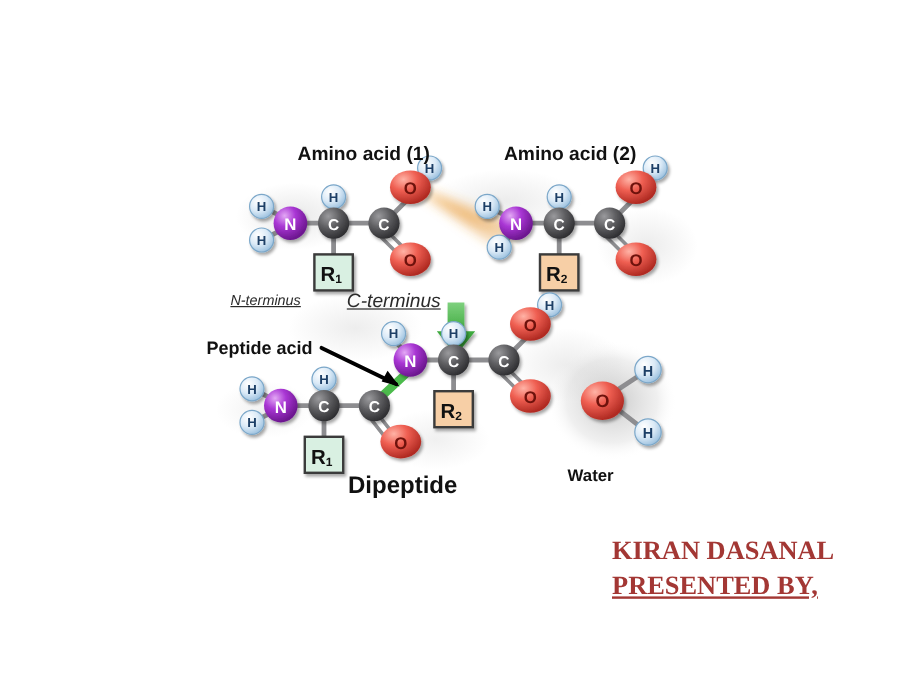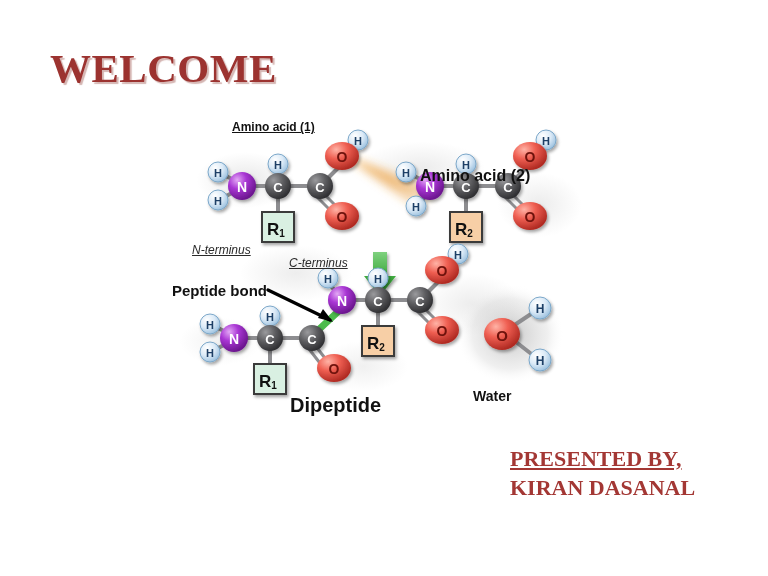--- a/index.html
+++ b/index.html
@@ -54,21 +54,20 @@
     font-weight:bold;color:#111;white-space:nowrap;
   }
   .dlabel.ital{font-style:italic;font-weight:normal;color:#2a2a2a;text-decoration:underline;}
   .atomtxt{font-family:"Liberation Sans",sans-serif;font-weight:bold;}
 </style>
 </head>
 <body>
 
 <div id="slide">
 
-  <div id="welcome">WELCOME</div>
 
   <div id="diagram">
     <div class="mottle"></div>
 
     <svg width="420" height="310" viewBox="0 0 420 310">
       <defs>
         <radialGradient id="gH" cx="35%" cy="30%" r="72%">
           <stop offset="0%" stop-color="#ffffff"></stop>
           <stop offset="55%" stop-color="#dbeaf7"></stop>
           <stop offset="100%" stop-color="#9fc3e0"></stop>
@@ -272,27 +271,27 @@
         <text x="272" y="219" font-size="14" fill="#6e120c">O</text>
         <text x="98" y="269" font-size="17" fill="#111">R<tspan font-size="10" dy="4">1</tspan></text>
         <text x="206" y="231" font-size="17" fill="#111">R<tspan font-size="10" dy="4">2</tspan></text>
 
         <text x="332" y="223" font-size="15" fill="#6e120c">O</text>
         <text x="370" y="197" font-size="12" fill="#1d3f66">H</text>
         <text x="370" y="249" font-size="12" fill="#1d3f66">H</text>
       </g>
     </svg>
 
-    <div class="dlabel" style="left:62px;top:8px;font-size:12px;text-decoration:underline;">Amino acid (1)</div>
-    <div class="dlabel" style="left:250px;top:8px;font-size:16px;margin-top:47px;">Amino acid (2)</div>
+    <div class="dlabel" style="left:78px;top:8px;font-size:16px;">Amino acid (1)</div>
+    <div class="dlabel" style="left:250px;top:8px;font-size:16px;">Amino acid (2)</div>
     <div class="dlabel ital" style="left:22px;top:131px;font-size:12px;">N-terminus</div>
-    <div class="dlabel ital" style="left:119px;top:144px;font-size:12px;">C-terminus</div>
-    <div class="dlabel" style="left:2px;top:170px;font-size:15px;">Peptide bond</div>
+    <div class="dlabel ital" style="left:119px;top:131px;font-size:16px;">C-terminus</div>
+    <div class="dlabel" style="left:2px;top:170px;font-size:15px;">Peptide acid</div>
     <div class="dlabel" style="left:120px;top:282px;font-size:20px;">Dipeptide</div>
     <div class="dlabel" style="left:303px;top:276px;font-size:14px;">Water</div>
   </div>
 
   <div id="presenter">
+    <div class="ln">KIRAN DASANAL</div>
     <div class="ln"><span class="ul">PRESENTED BY,</span></div>
-    <div class="ln">KIRAN DASANAL</div>
   </div>
 
 </div>
 
 </body></html>

